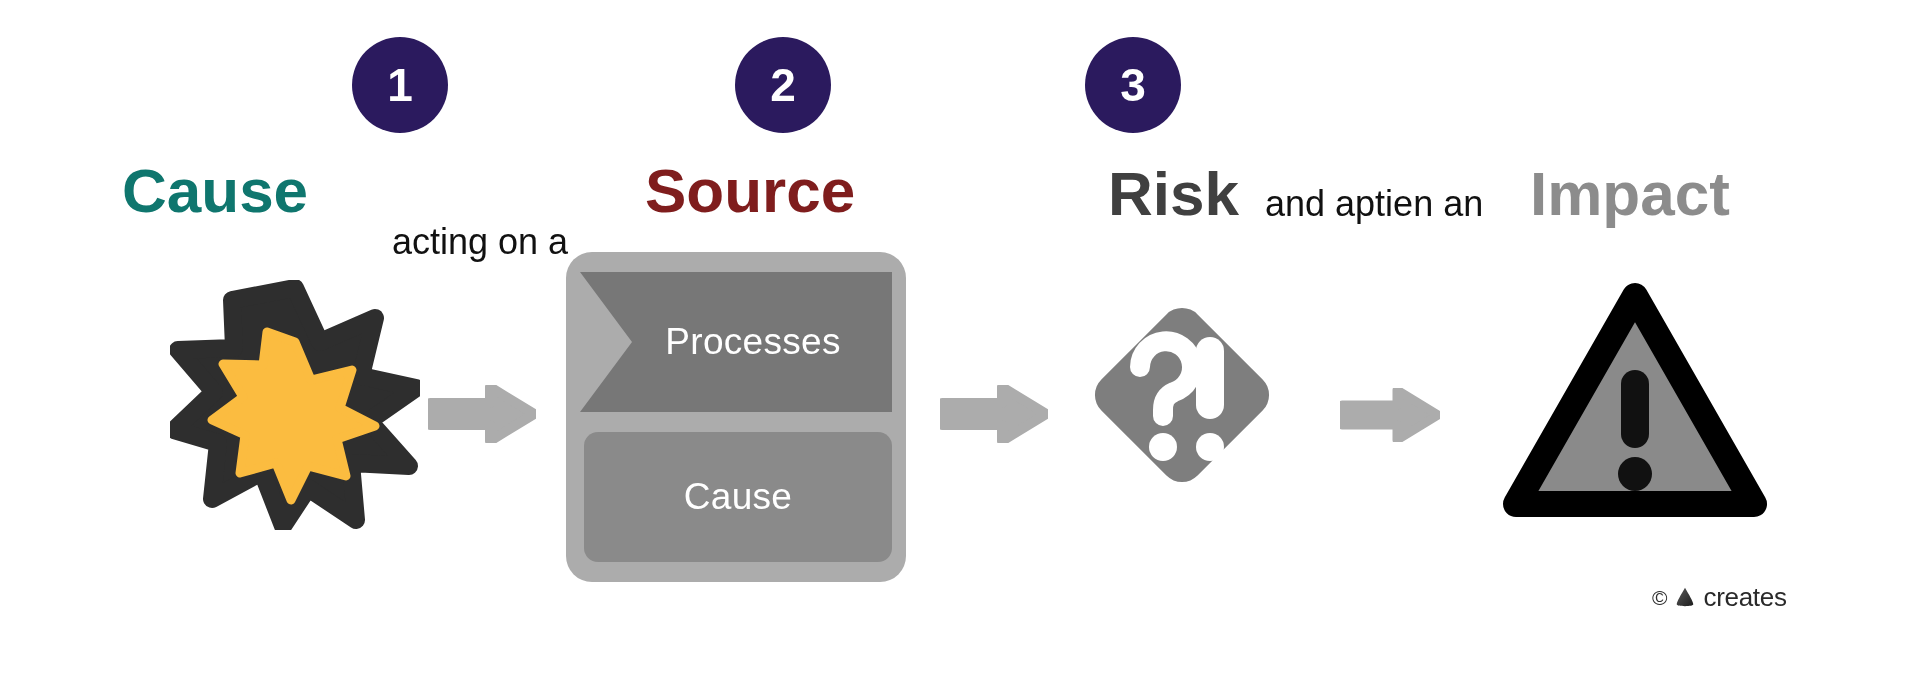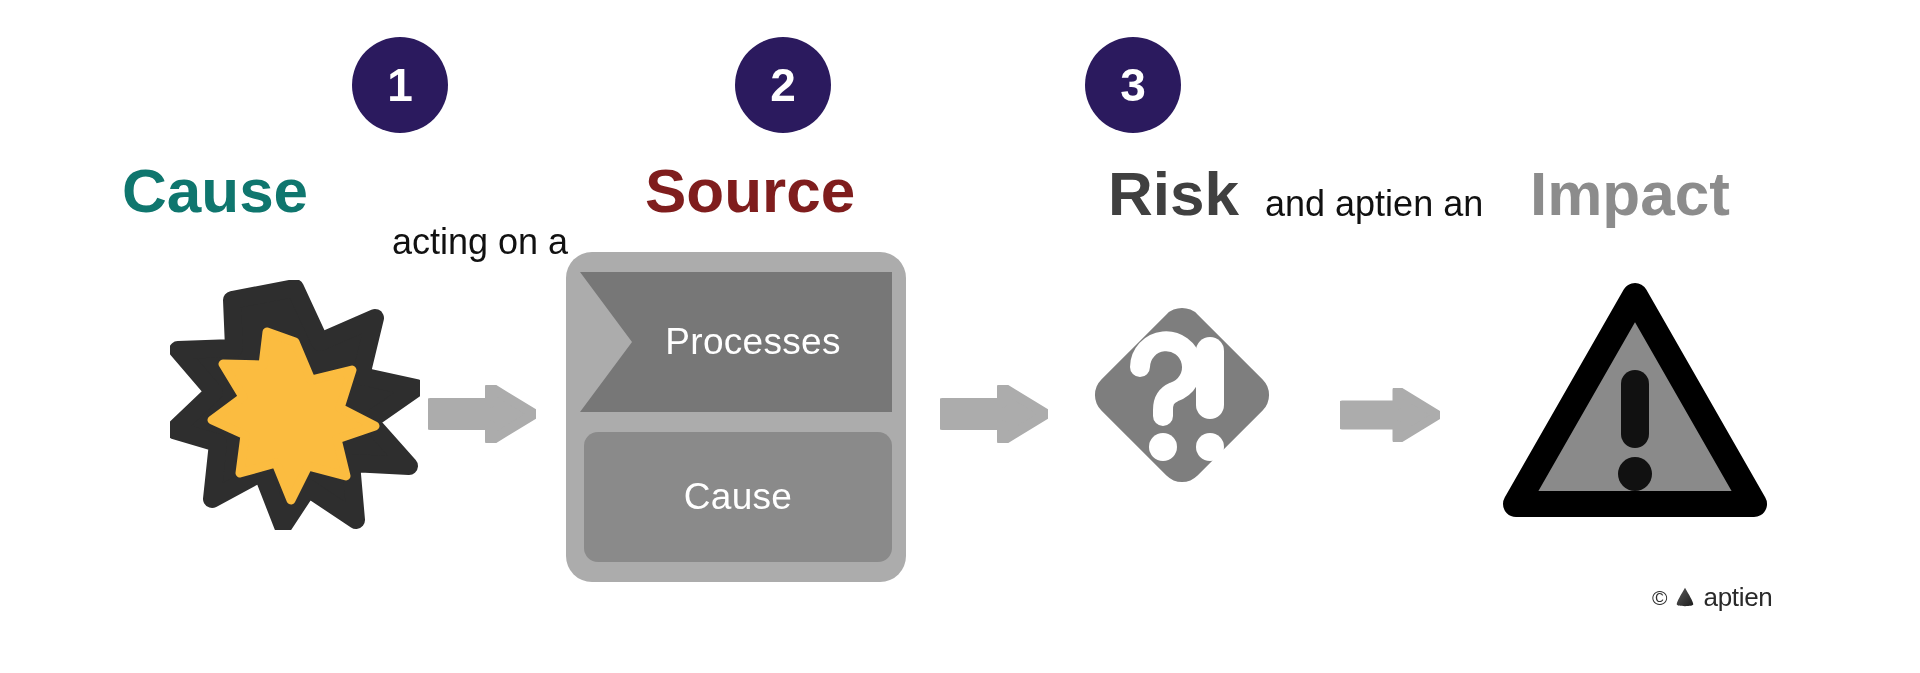--- a/index.html
+++ b/index.html
@@ -195,16 +195,16 @@
     <span class="logo-c">©</span>
     <svg class="logo-mark" viewBox="0 0 24 24">
       <defs>
         <linearGradient id="lg" x1="0" y1="0" x2="1" y2="1">
           <stop offset="0%" stop-color="#5a5a5a"></stop>
           <stop offset="100%" stop-color="#1c1c1c"></stop>
         </linearGradient>
       </defs>
       <path d="M12 2 C16 9 21 17 21 20 C21 21.5 17 22 12 22 C7 22 3 21.5 3 20 C3 17 8 9 12 2 Z" fill="url(#lg)"></path>
     </svg>
-    <span class="logo-text">aptien</span>
+    <span class="logo-text">creates</span>
   </div>
 
 </div>
 
 </body></html>

